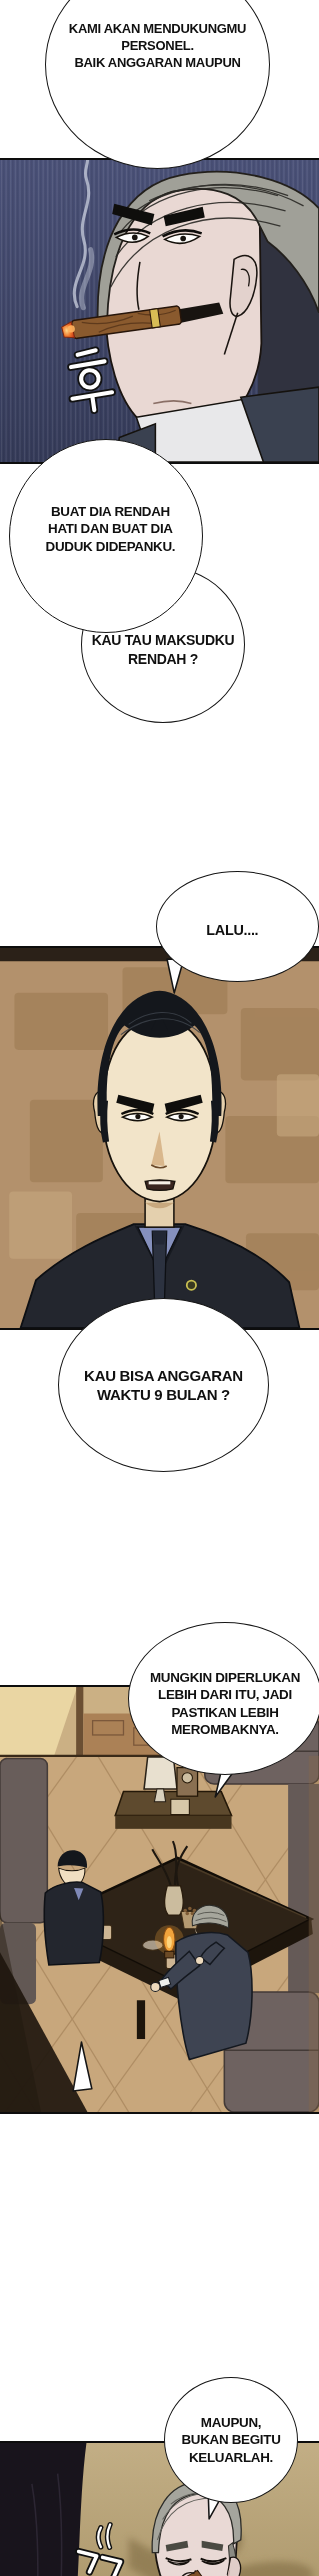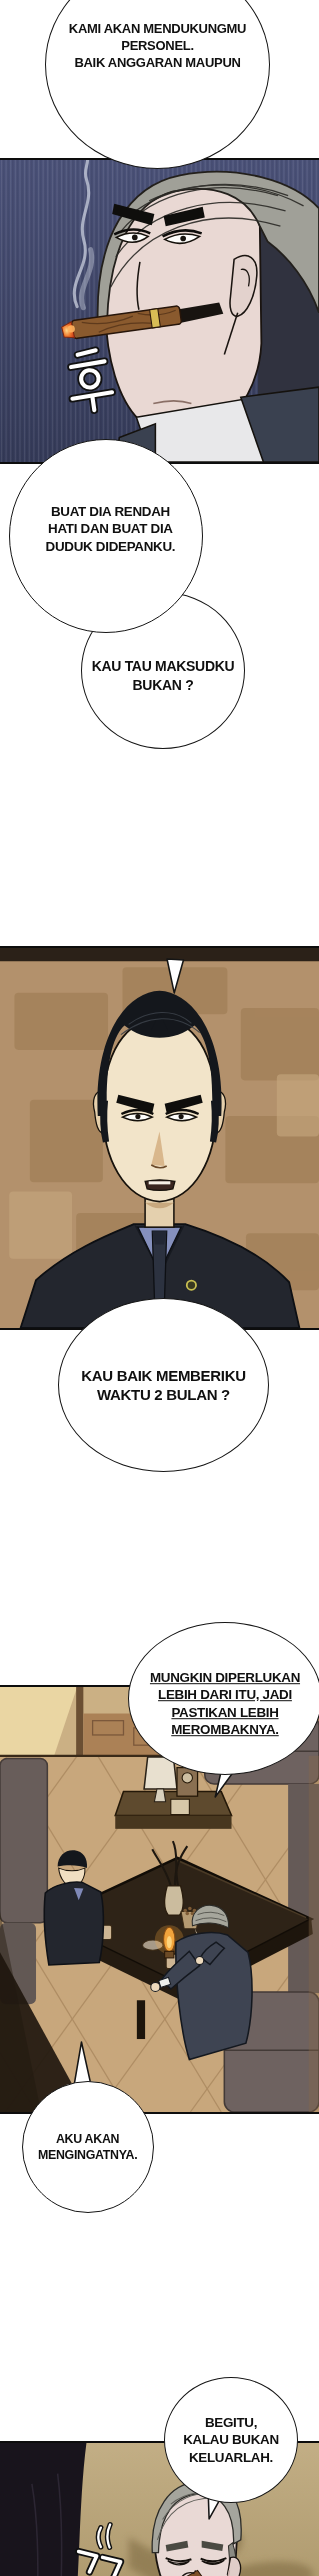--- a/index.html
+++ b/index.html
@@ -14,27 +14,27 @@
   .p4{top:2441px;height:375px;}
   .bubble{position:absolute;background:#fff;border:1.8px solid #151515;border-radius:50%;
           display:flex;align-items:center;justify-content:center;z-index:5;text-align:center;
           font-weight:bold;color:#101010;}
   .bubble .txt{line-height:1.3;letter-spacing:-0.3px;}
   .txt .line{display:block;white-space:nowrap;}
   .b1{left:45px;top:-40px;width:223px;height:207px;font-size:13px;}
   .b1 .txt{transform:translateY(-18.5px);}
   .b2{left:9.3px;top:439px;width:192px;height:192px;font-size:13.4px;z-index:6;}
   .b2 .txt{transform:translate(4.1px,-7.2px);}
-  .b3{left:81px;top:592px;width:162px;height:155px;font-size:14px;}
+  .b3{left:81px;top:566px;width:162px;height:155px;font-size:14px;}
   .b3 .txt{transform:translateY(5.2px);}
   .b4{left:156px;top:871px;width:161px;height:109px;font-size:14.4px;}
   .b4 .txt{transform:translate(-5.2px,4.1px);}
   .b5{left:58px;top:1298px;width:209px;height:172px;font-size:15px;}
   .b6{left:128px;top:1622px;width:192px;height:151px;font-size:13.4px;}
-  .b6 .txt{transform:translateY(5.2px);text-decoration:underline;}
+  .b6 .txt{transform:translateY(5.2px);}
   .b7{left:21.6px;top:2081px;width:130px;height:130px;font-size:12.4px;}
   .b8{left:164px;top:2377px;width:132px;height:124px;font-size:13.4px;}
   .tail{position:absolute;z-index:4;}
   .tail svg{display:block;}
   .tail polygon{fill:#fff;stroke:#151515;stroke-width:3;stroke-linejoin:round;}
   .sr{position:absolute;width:0.5px;height:0.5px;overflow:hidden;clip:rect(0 0 0 0);white-space:nowrap;}
 </style>
 </head>
 <body>
 
@@ -445,58 +445,57 @@
     <div class="txt">
       <span class="line">KAMI AKAN MENDUKUNGMU</span>
       <span class="line">PERSONEL.</span>
       <span class="line">BAIK ANGGARAN MAUPUN</span>
     </div>
   </div>
 
   <div class="bubble b3">
     <div class="txt">
       <span class="line">KAU TAU MAKSUDKU</span>
-      <span class="line">BUKAN ?</span>
+      <span class="line">RENDAH ?</span>
     </div>
   </div>
 
   <div class="bubble b2">
     <div class="txt">
       <span class="line">BUAT DIA RENDAH</span>
       <span class="line">HATI DAN BUAT DIA</span>
       <span class="line">DUDUK DIDEPANKU.</span>
     </div>
   </div>
 
+  <div class="bubble b4">
+    <div class="txt">
+      <span class="line">LALU....</span>
+    </div>
+  </div>
 
   <div class="bubble b5">
     <div class="txt">
-      <span class="line">KAU BAIK MEMBERIKU</span>
-      <span class="line">WAKTU 2 BULAN ?</span>
+      <span class="line">KAU BISA ANGGARAN</span>
+      <span class="line">WAKTU 9 BULAN ?</span>
     </div>
   </div>
 
   <div class="bubble b6">
     <div class="txt">
       <span class="line">MUNGKIN DIPERLUKAN</span>
       <span class="line">LEBIH DARI ITU, JADI</span>
       <span class="line">PASTIKAN LEBIH</span>
       <span class="line">MEROMBAKNYA.</span>
     </div>
   </div>
 
-  <div class="bubble b7">
-    <div class="txt">
-      <span class="line">AKU AKAN</span>
-      <span class="line">MENGINGATNYA.</span>
-    </div>
-  </div>
 
   <div class="bubble b8">
     <div class="txt">
-      <span class="line">BEGITU,</span>
-      <span class="line">KALAU BUKAN</span>
+      <span class="line">MAUPUN,</span>
+      <span class="line">BUKAN BEGITU</span>
       <span class="line">KELUARLAH.</span>
     </div>
   </div>
 
 </div>
 
 
 </body></html>

